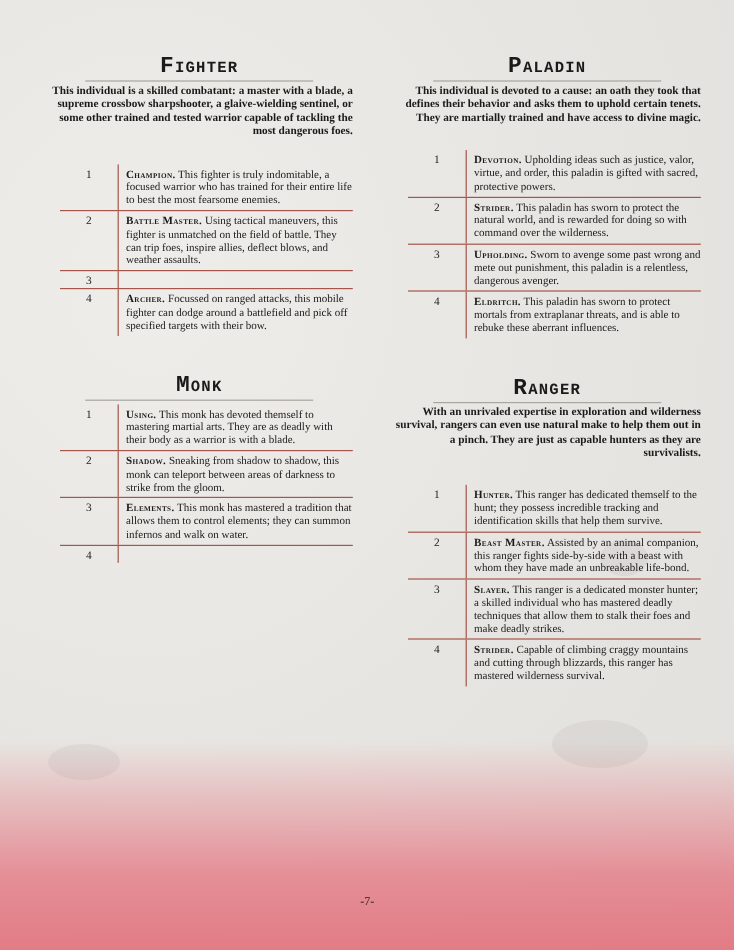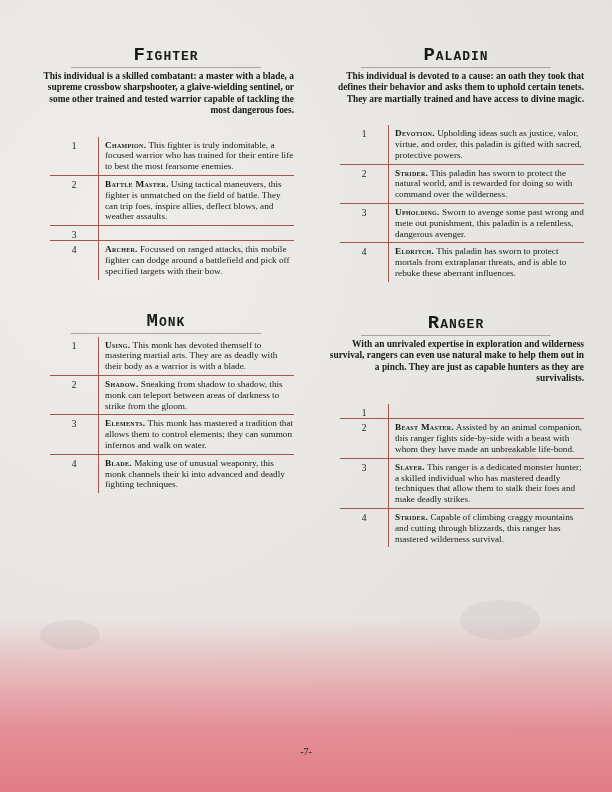--- a/index.html
+++ b/index.html
@@ -74,21 +74,20 @@
       <div class="row">
           <div class="num">2</div>
           <div class="desc"><span class="name">Shadow.</span><span> Sneaking from shadow to shadow, this monk can teleport between areas of darkness to strike from the gloom.</span></div>
         </div>
       <div class="row">
           <div class="num">3</div>
           <div class="desc"><span class="name">Elements.</span><span> This monk has mastered a tradition that allows them to control elements; they can summon infernos and walk on water.</span></div>
         </div>
       <div class="row">
           <div class="num">4</div>
-          <div class="desc"><span class="name">Blade.</span><span> Making use of unusual weaponry, this monk channels their ki into advanced and deadly fighting techniques.</span></div>
         </div>
     </div>
   </section>
 </div>
 
 <div class="col right">
   <section>
     <h2>Paladin</h2>
     <p class="intro">This individual is devoted to a cause: an oath they took that defines their behavior and asks them to uphold certain tenets. They are martially trained and have access to divine magic.</p>
     <div class="tbl">
@@ -110,20 +109,21 @@
         </div>
     </div>
   </section>
 
   <section class="section2">
     <h2>Ranger</h2>
     <p class="intro">With an unrivaled expertise in exploration and wilderness survival, rangers can even use natural make to help them out in a pinch. They are just as capable hunters as they are survivalists.</p>
     <div class="tbl">
       <div class="row">
           <div class="num">1</div>
+          <div class="desc"><span class="name">Hunter.</span><span> This ranger has dedicated themself to the hunt; they possess incredible tracking and identification skills that help them survive.</span></div>
         </div>
       <div class="row">
           <div class="num">2</div>
           <div class="desc"><span class="name">Beast Master.</span><span> Assisted by an animal companion, this ranger fights side-by-side with a beast with whom they have made an unbreakable life-bond.</span></div>
         </div>
       <div class="row">
           <div class="num">3</div>
           <div class="desc"><span class="name">Slayer.</span><span> This ranger is a dedicated monster hunter; a skilled individual who has mastered deadly techniques that allow them to stalk their foes and make deadly strikes.</span></div>
         </div>
       <div class="row">

